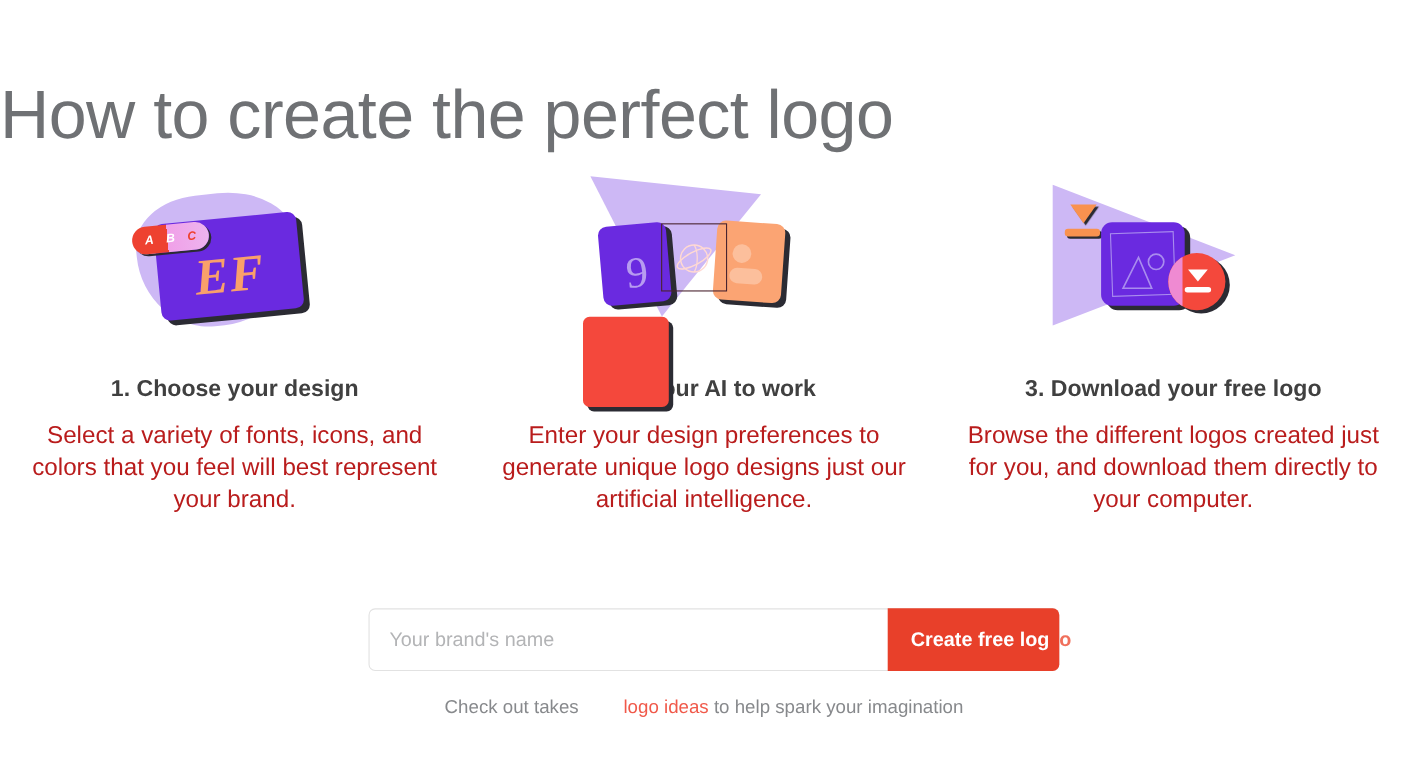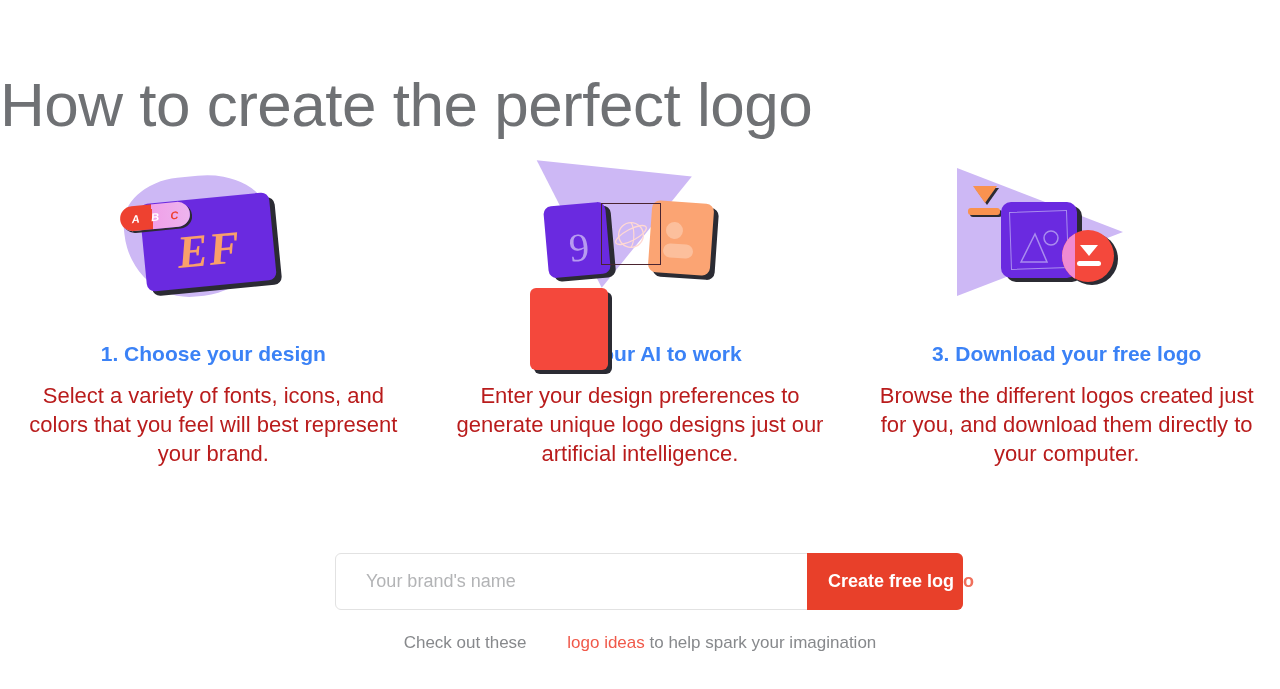--- a/index.html
+++ b/index.html
@@ -63,21 +63,21 @@
   }
   .art {
     position: relative;
     width: 220px;
     height: 150px;
   }
   .step-title {
     margin-top: 22px;
     font-size: 21px;
     font-weight: bold;
-    color: #3b82f6;
+    color: #404040;
     text-align: center;
     line-height: 28px;
   }
   .step-body {
     margin-top: 13px;
     font-size: 22px;
     line-height: 29px;
     color: #b91c1c;
     text-align: center;
     width: 400px;
@@ -304,21 +304,21 @@
     left: 0; top: 0;
     width: 628px;
     height: 57px;
     box-sizing: border-box;
     border: 1px solid #e2e2e2;
     border-radius: 6px;
     background: #ffffff;
     font-family: "Liberation Sans", sans-serif;
     font-size: 18px;
     color: #55565a;
-    padding: 0 30px;
+    padding: 0 18px;
     outline: none;
   }
   .brand-input::placeholder { color: #b3b4b6; }
 
   .cta-btn {
     position: absolute;
     left: 472px;
     top: 0;
     width: 156px;
     height: 57px;
@@ -440,16 +440,16 @@
 
   <div class="form-row">
     <input class="brand-input" type="text" placeholder="Your brand's name" style="">
     <button class="cta-btn">
       <span class="cta-label">Create free log</span>
       <span class="cta-overflow">o</span>
     </button>
   </div>
 
   <div class="footnote">
-    <span>Check out these </span><a href="#">logo ideas</a><span> to help spark your imagination</span>
+    <span>Check out takes </span><a href="#">logo ideas</a><span> to help spark your imagination</span>
   </div>
 
 </div>
 
 </body></html>

